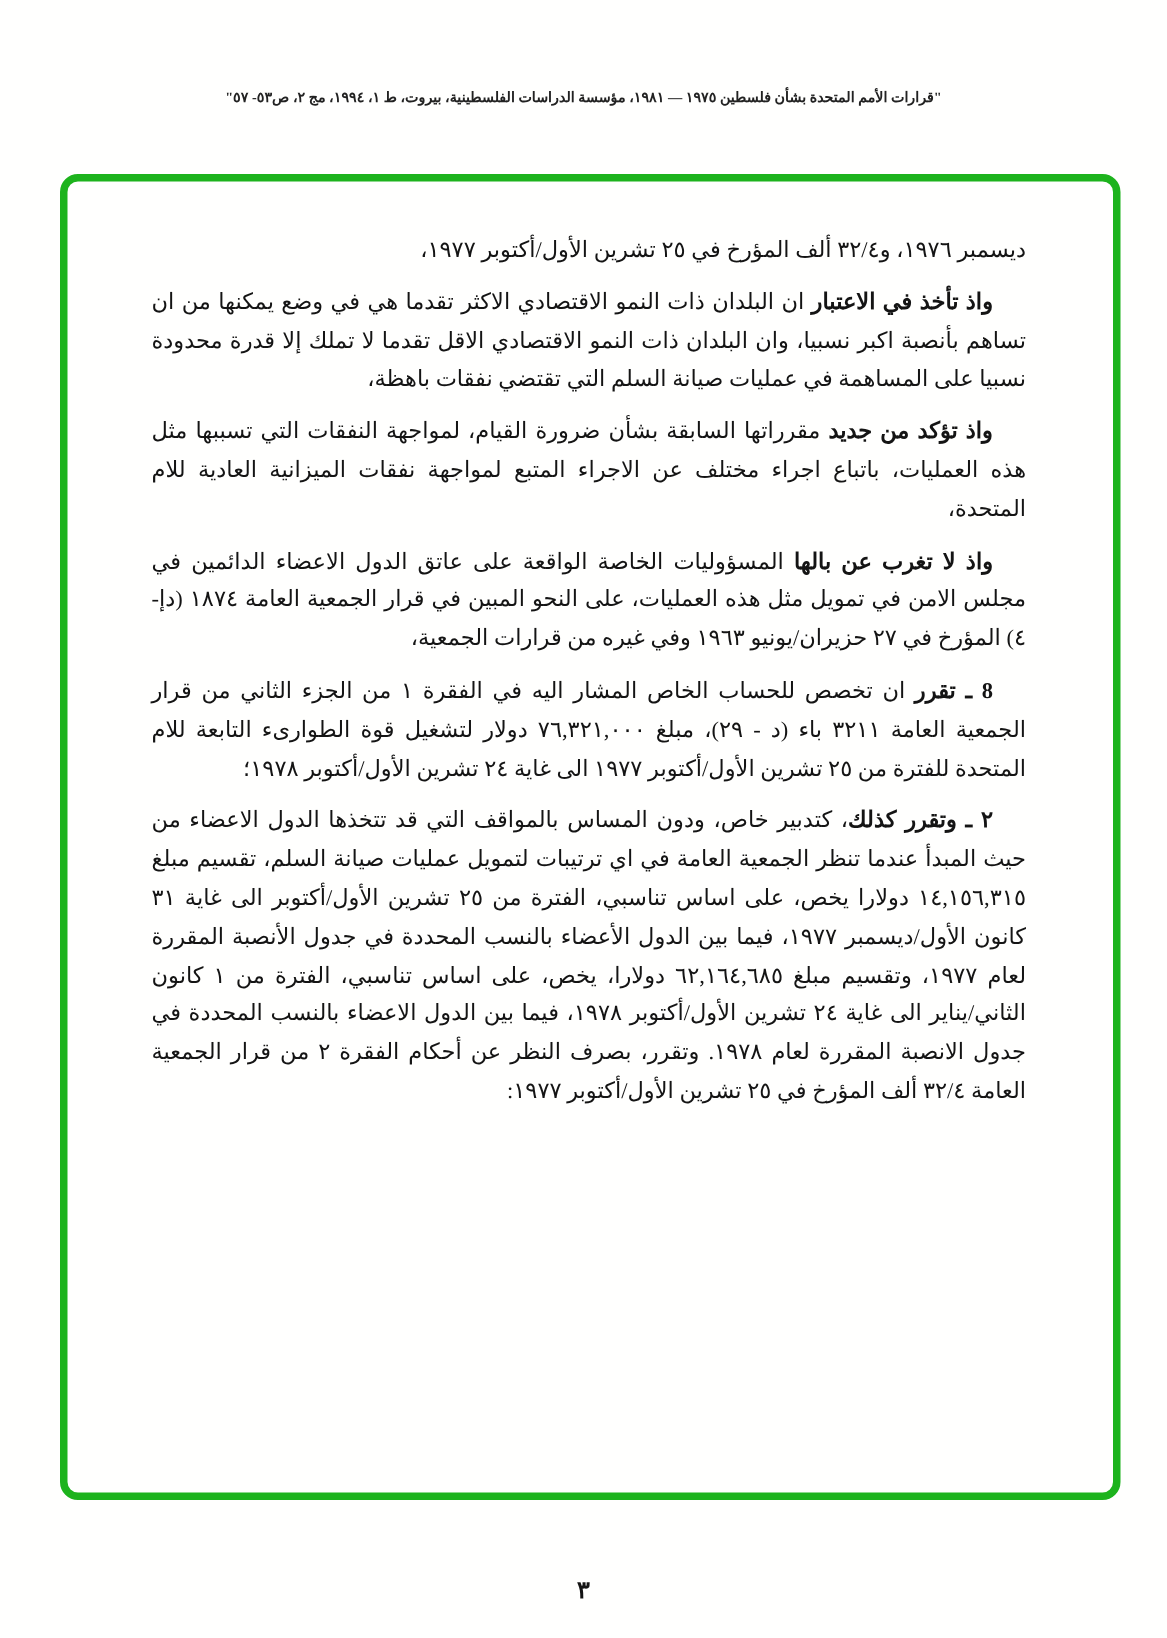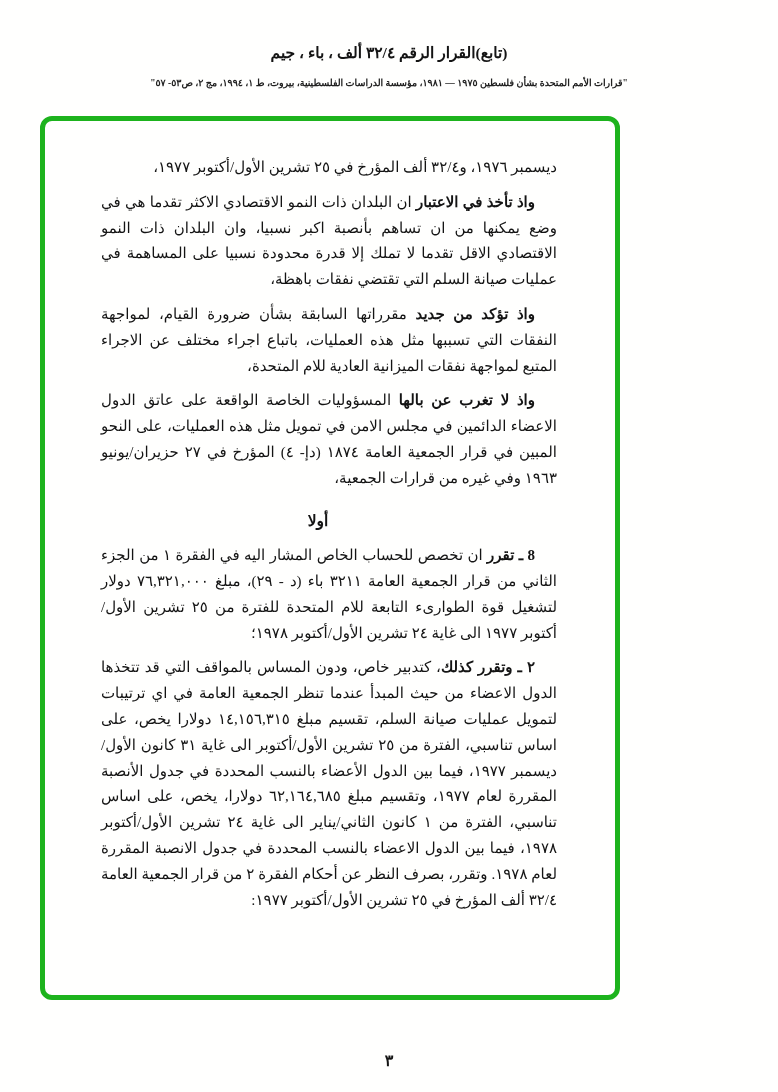--- a/index.html
+++ b/index.html
@@ -28,21 +28,21 @@
   }
   .doc-citation {
     margin-top: 15px;
     font-size: 9.5px;
     font-weight: bold;
     color: #222;
   }
   .frame {
     position: absolute;
     left: 40px; top: 116px;
-    width: 580px; height: 884px;
+    width: 707px; height: 884px;
     border: 5px solid #1db31d;
     border-radius: 12px;
     overflow: hidden;
     background: #fffffe;
   }
   .text-body {
     direction: rtl;
     text-align: justify;
     padding: 34px 58px 0 56px;
     font-size: 15px;
@@ -68,21 +68,20 @@
     font-weight: bold;
     font-size: 16px;
   }
 </style>
 </head>
 <body>
 
 <div class="page">
 
   <header class="doc-header">
-    <div class="doc-title">(تابع)القرار الرقم ٣٢/٤ ألف ، باء ، جيم</div>
     <div class="doc-citation">"قرارات الأمم المتحدة بشأن فلسطين ١٩٧٥ — ١٩٨١، مؤسسة الدراسات الفلسطينية، بيروت، ط ١، ١٩٩٤، مج ٢، ص٥٣- ٥٧"</div>
   </header>
 
   <div class="frame">
     <div class="text-body">
 
       <p class="no-indent">
         <span class="lead"></span><span>ديسمبر ١٩٧٦، و٣٢/٤ ألف المؤرخ في ٢٥ تشرين الأول/أكتوبر ١٩٧٧،</span>
       </p>
 
@@ -91,21 +90,20 @@
       </p>
 
       <p>
         <span class="lead">واذ تؤكد من جديد</span><span> مقرراتها السابقة بشأن ضرورة القيام، لمواجهة النفقات التي تسببها مثل هذه العمليات، باتباع اجراء مختلف عن الاجراء المتبع لمواجهة نفقات الميزانية العادية للام المتحدة،</span>
       </p>
 
       <p>
         <span class="lead">واذ لا تغرب عن بالها</span><span> المسؤوليات الخاصة الواقعة على عاتق الدول الاعضاء الدائمين في مجلس الامن في تمويل مثل هذه العمليات، على النحو المبين في قرار الجمعية العامة ١٨٧٤ (دإ- ٤) المؤرخ في ٢٧ حزيران/يونيو ١٩٦٣ وفي غيره من قرارات الجمعية،</span>
       </p>
 
-      <p class="section-heading">أولا</p>
 
       <p>
         <span class="lead">8 ـ تقرر</span><span> ان تخصص للحساب الخاص المشار اليه في الفقرة ١ من الجزء الثاني من قرار الجمعية العامة ٣٢١١ باء (د - ٢٩)، مبلغ ٧٦,٣٢١,٠٠٠ دولار لتشغيل قوة الطوارىء التابعة للام المتحدة للفترة من ٢٥ تشرين الأول/أكتوبر ١٩٧٧ الى غاية ٢٤ تشرين الأول/أكتوبر ١٩٧٨؛</span>
       </p>
 
       <p>
         <span class="lead">٢ ـ وتقرر كذلك</span><span>، كتدبير خاص، ودون المساس بالمواقف التي قد تتخذها الدول الاعضاء من حيث المبدأ عندما تنظر الجمعية العامة في اي ترتيبات لتمويل عمليات صيانة السلم، تقسيم مبلغ ١٤,١٥٦,٣١٥ دولارا يخص، على اساس تناسبي، الفترة من ٢٥ تشرين الأول/أكتوبر الى غاية ٣١ كانون الأول/ديسمبر ١٩٧٧، فيما بين الدول الأعضاء بالنسب المحددة في جدول الأنصبة المقررة لعام ١٩٧٧، وتقسيم مبلغ ٦٢,١٦٤,٦٨٥ دولارا، يخص، على اساس تناسبي، الفترة من ١ كانون الثاني/يناير الى غاية ٢٤ تشرين الأول/أكتوبر ١٩٧٨، فيما بين الدول الاعضاء بالنسب المحددة في جدول الانصبة المقررة لعام ١٩٧٨. وتقرر، بصرف النظر عن أحكام الفقرة ٢ من قرار الجمعية العامة ٣٢/٤ ألف المؤرخ في ٢٥ تشرين الأول/أكتوبر ١٩٧٧:</span>
       </p>
 
     </div>

